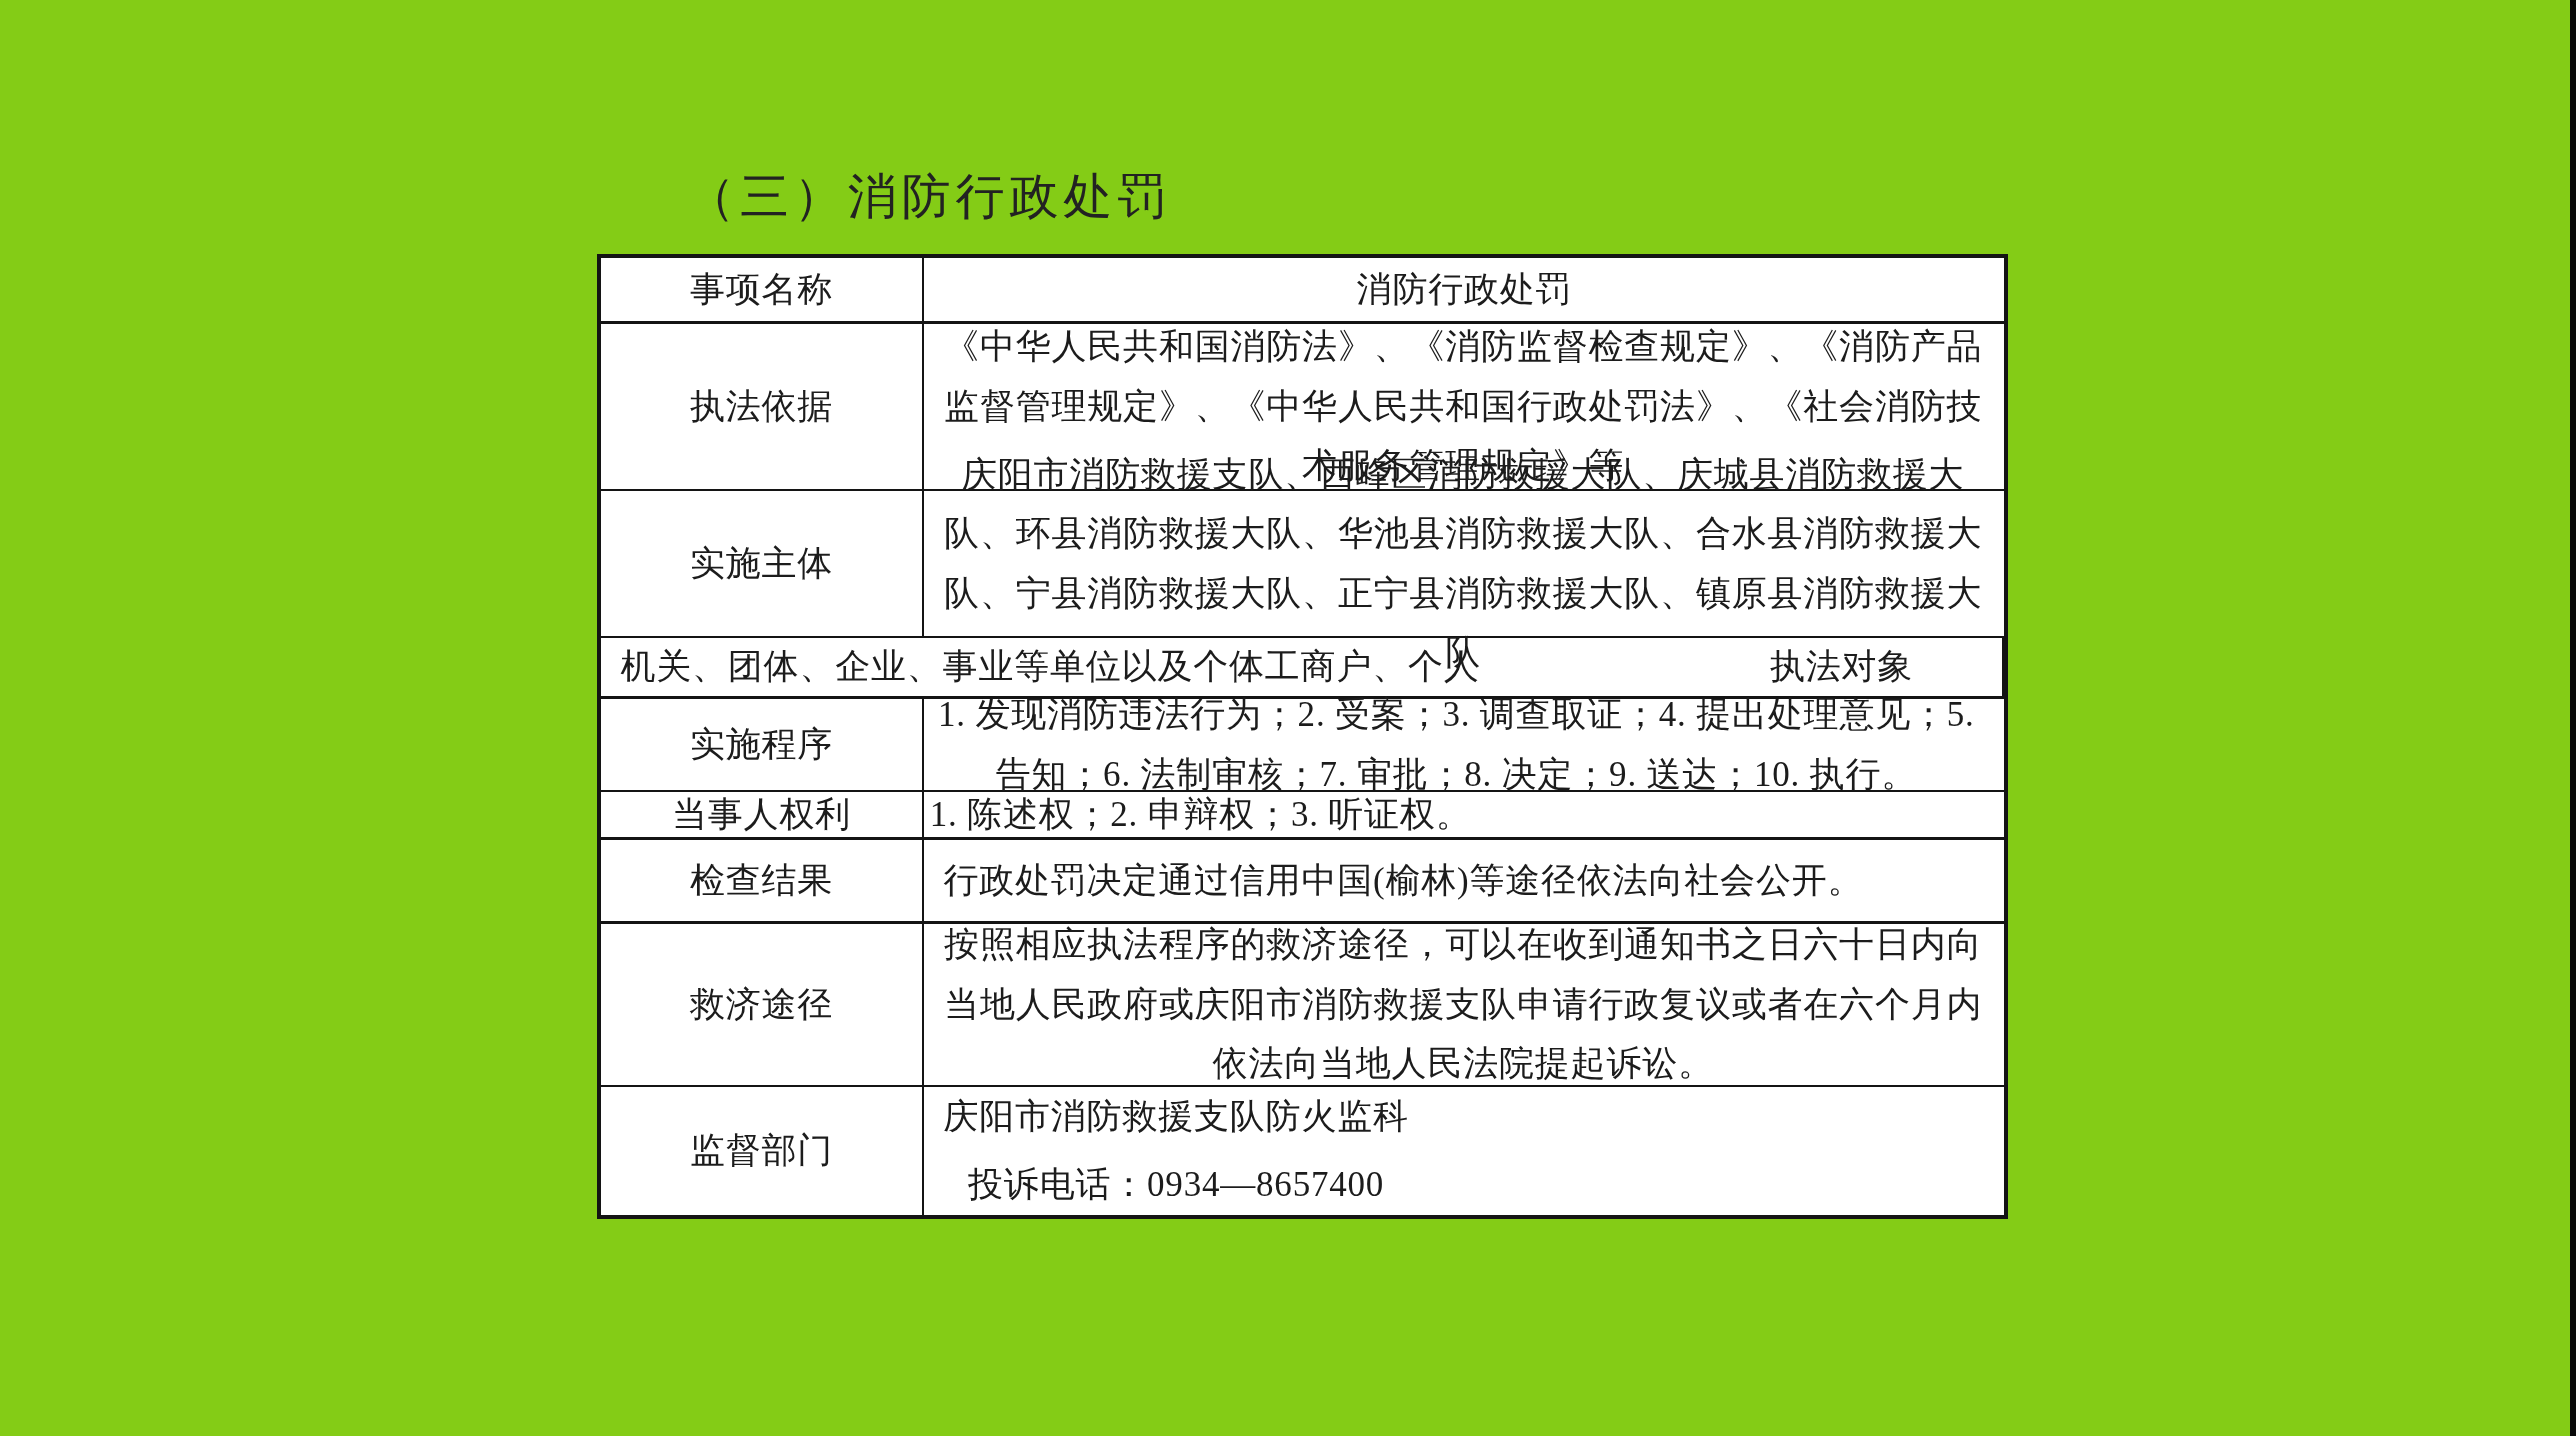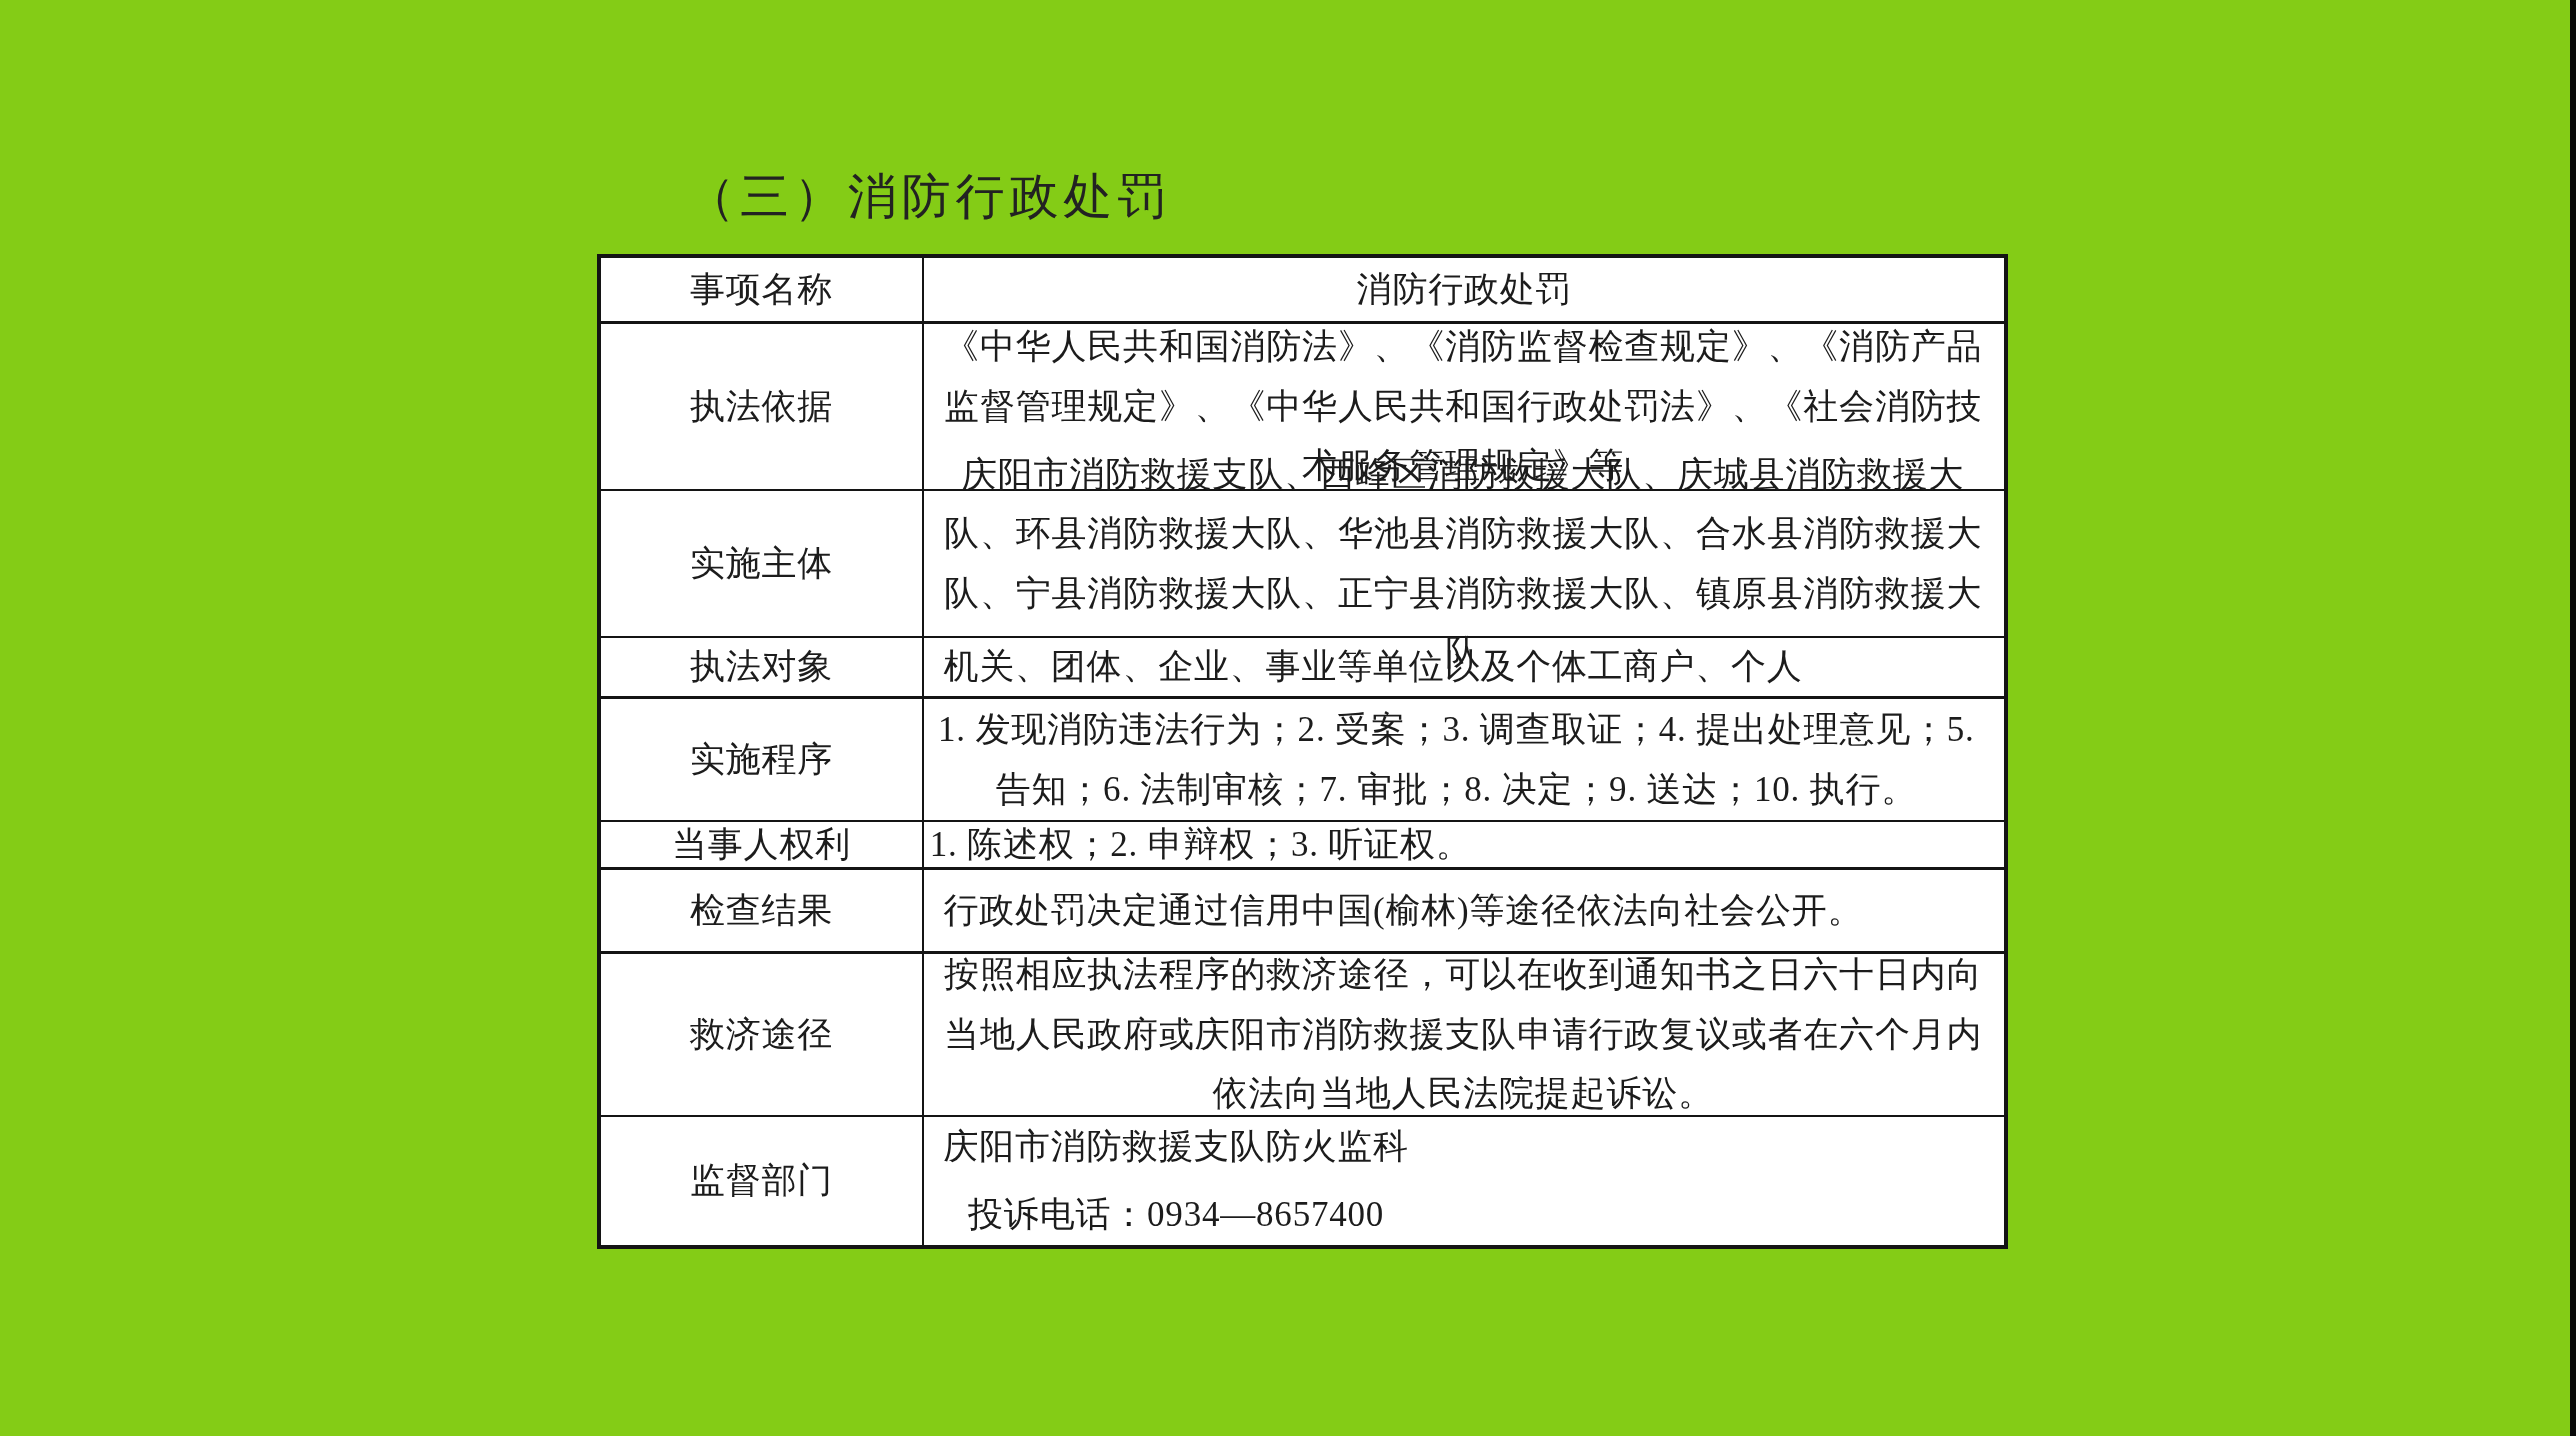--- a/index.html
+++ b/index.html
@@ -21,21 +21,21 @@
     position:absolute; left:597px; top:254px; width:1411px;
     border:4px solid #141414; background:#fff;
   }
   .row { display:flex; width:100%; }
   .row + .row { border-top:2.4px solid #141414; }
 
   .row:nth-of-type(1) { height:63px; }
   .row:nth-of-type(2) { height:168px; }
   .row:nth-of-type(3) { height:147px; }
   .row:nth-of-type(4) { height:60px; }
-  .row:nth-of-type(5) { height:124px; }
+  .row:nth-of-type(5) { height:94px; }
   .row:nth-of-type(6) { height:47px; }
   .row:nth-of-type(7) { height:84px; }
   .row:nth-of-type(8) { height:164px; }
   .row:nth-of-type(9) { height:130px; }
 
   
   .row:nth-of-type(2), .row:nth-of-type(5), .row:nth-of-type(7),
   .row:nth-of-type(8) { border-top-width:3.2px; }
 
   .cell { font-size:35px; line-height:1.7; letter-spacing:0.8px; }
@@ -73,22 +73,22 @@
       <div class="cell label">执法依据</div>
       <div class="cell value">《中华人民共和国消防法》、《消防监督检查规定》、《消防产品监督管理规定》、《中华人民共和国行政处罚法》、《社会消防技术服务管理规定》等</div>
     </div>
 
     <div class="row">
       <div class="cell label">实施主体</div>
       <div class="cell value">庆阳市消防救援支队、西峰区消防救援大队、庆城县消防救援大队、环县消防救援大队、华池县消防救援大队、合水县消防救援大队、宁县消防救援大队、正宁县消防救援大队、镇原县消防救援大队</div>
     </div>
 
     <div class="row">
+      <div class="cell value">机关、团体、企业、事业等单位以及个体工商户、个人</div>
       <div class="cell label">执法对象</div>
-      <div class="cell value">机关、团体、企业、事业等单位以及个体工商户、个人</div>
     </div>
 
     <div class="row">
       <div class="cell label">实施程序</div>
       <div class="cell value flush">1. 发现消防违法行为；2. 受案；3. 调查取证；4. 提出处理意见；5. 告知；6. 法制审核；7. 审批；8. 决定；9. 送达；10. 执行。</div>
     </div>
 
     <div class="row">
       <div class="cell label">当事人权利</div>
       <div class="cell value flush">1. 陈述权；2. 申辩权；3. 听证权。</div>

